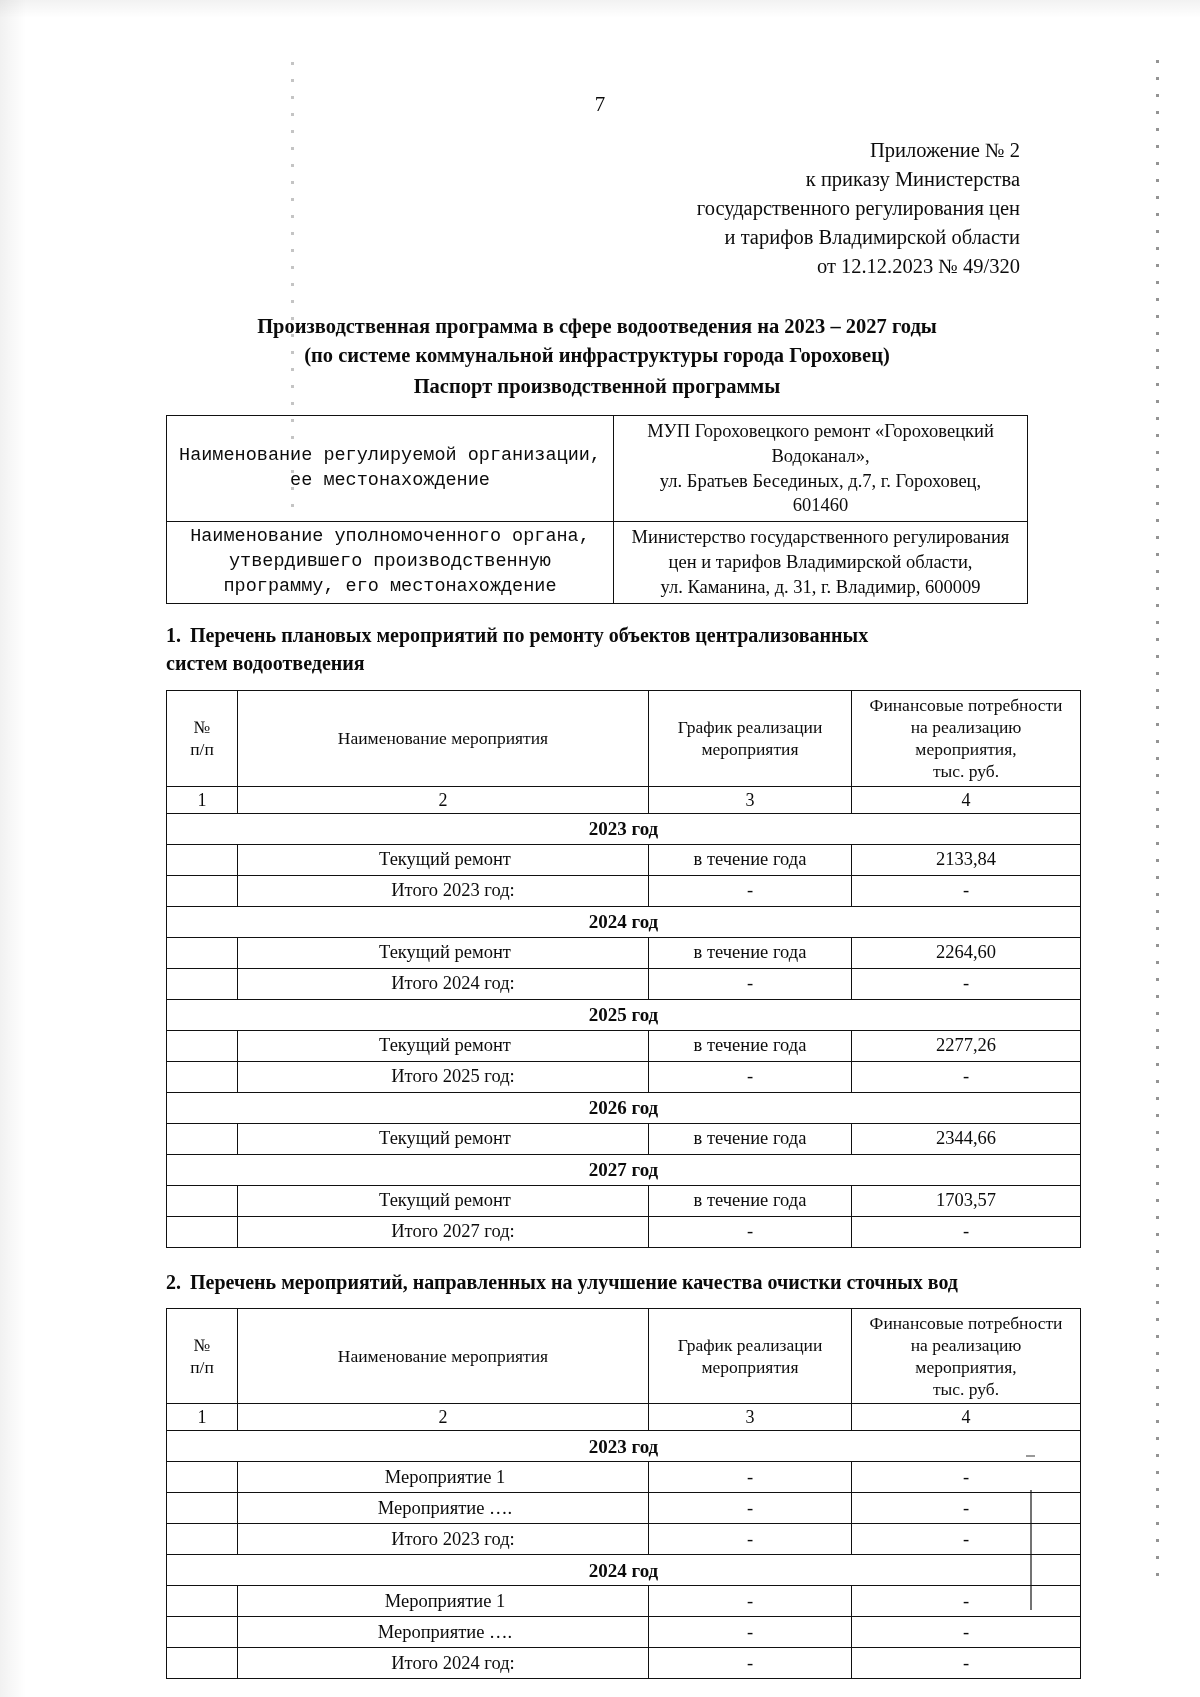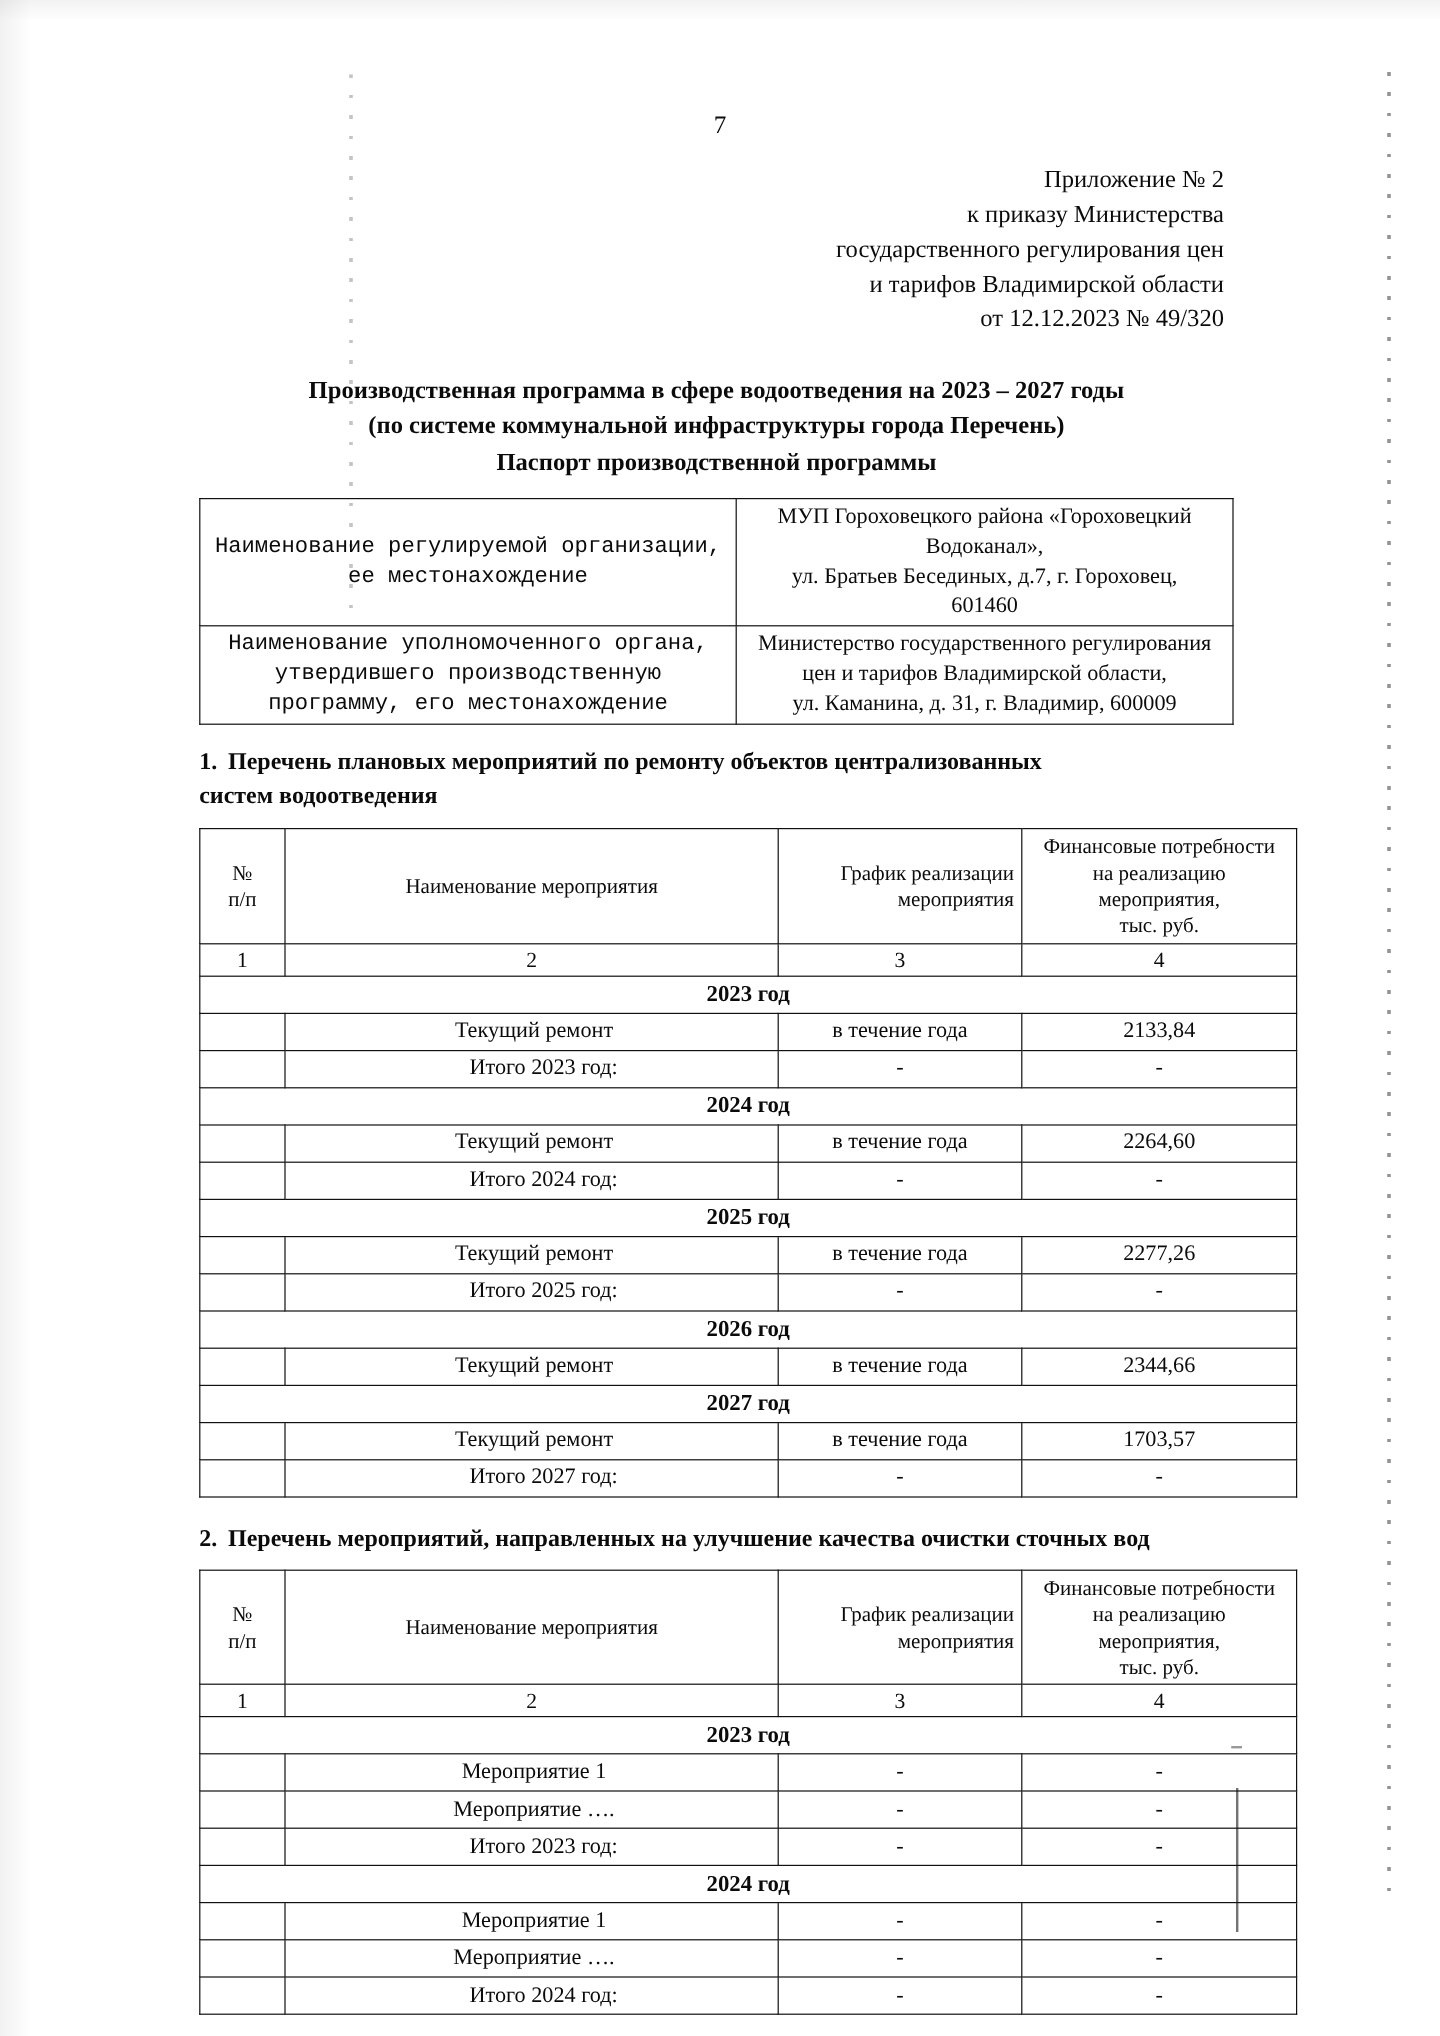--- a/index.html
+++ b/index.html
@@ -132,21 +132,21 @@
   .section-heading .num-inline { margin-right: 9px; }
   .section-heading.sec2 {
     margin-top: 20px;
     margin-bottom: 12px;
   }
 
   
   .measures td { text-align: center; }
   .measures .c1 { width: 58px; }
   .measures .c2 { width: 398px; }
-  .measures .c3 { width: 190px; text-align: right; }
+  .measures .c3 { width: 190px; }
   .measures .c4 { width: 216px; }
 
   .measures .head td {
     height: 78px;
     font-size: 17.5px;
     line-height: 1.26;
   }
   .measures .numrow td {
     font-size: 18px;
     height: 22px;
@@ -191,30 +191,30 @@
     <div class="header-block">
       <div>Приложение № 2</div>
       <div>к приказу Министерства</div>
       <div>государственного регулирования цен</div>
       <div>и тарифов Владимирской области</div>
       <div>от 12.12.2023 № 49/320</div>
     </div>
 
     <div class="doc-title">
       <div>Производственная программа в сфере водоотведения на 2023 – 2027 годы</div>
-      <div>(по системе коммунальной инфраструктуры города Перечень)</div>
+      <div>(по системе коммунальной инфраструктуры города Гороховец)</div>
       <div class="line3">Паспорт производственной программы</div>
     </div>
 
     <table class="grid passport">
       <tbody>
         <tr>
           <td class="left-col">Наименование регулируемой организации, ее местонахождение</td>
           <td>
-            <div>МУП Гороховецкого района «Гороховецкий</div>
+            <div>МУП Гороховецкого ремонт «Гороховецкий</div>
             <div>Водоканал»,</div>
             <div>ул. Братьев Бесединых, д.7, г. Гороховец,</div>
             <div>601460</div>
           </td>
         </tr>
         <tr>
           <td class="left-col">Наименование уполномоченного органа, утвердившего производственную программу, его местонахождение</td>
           <td>
             <div>Министерство государственного регулирования</div>
             <div>цен и тарифов Владимирской области,</div>

